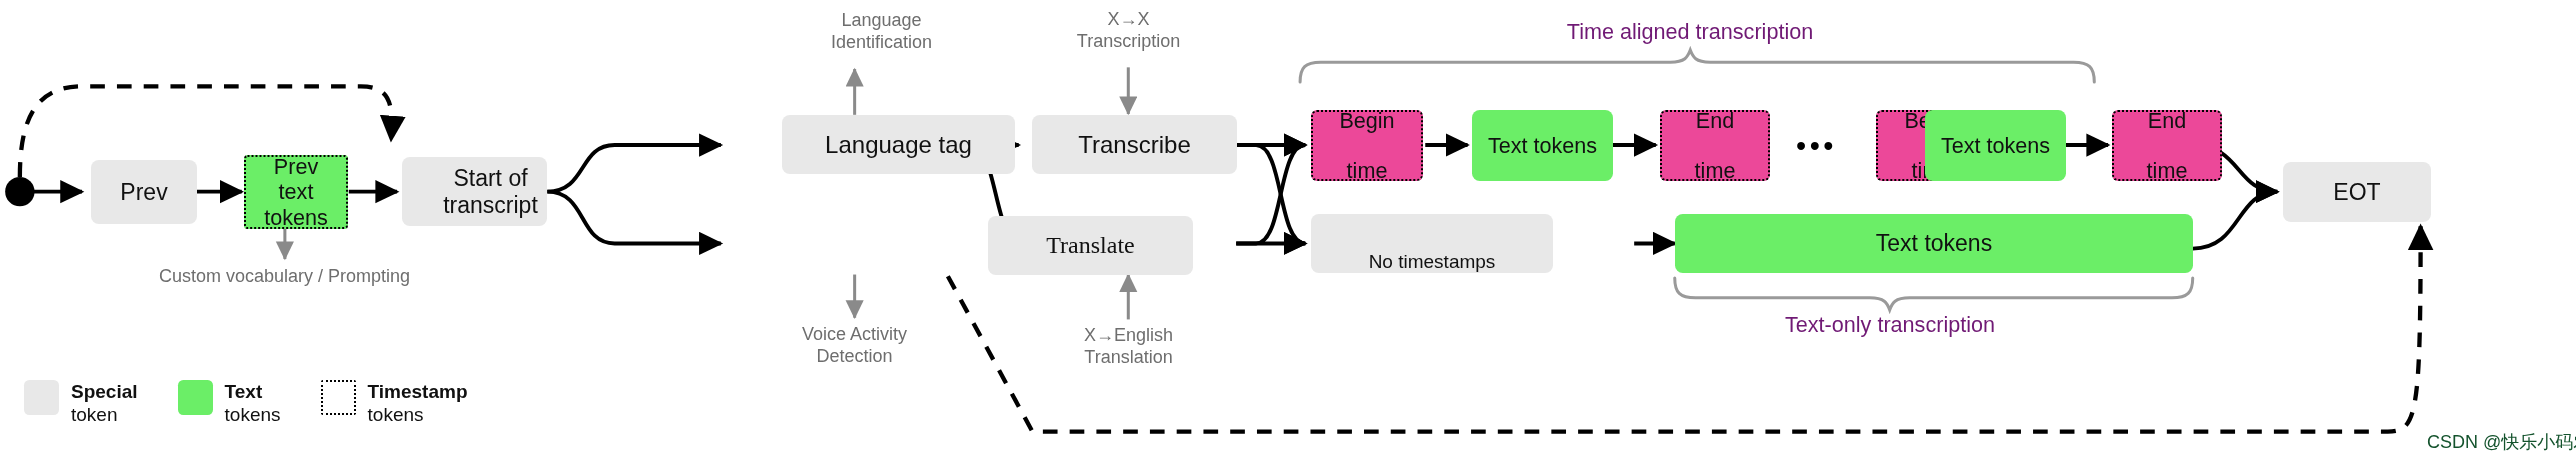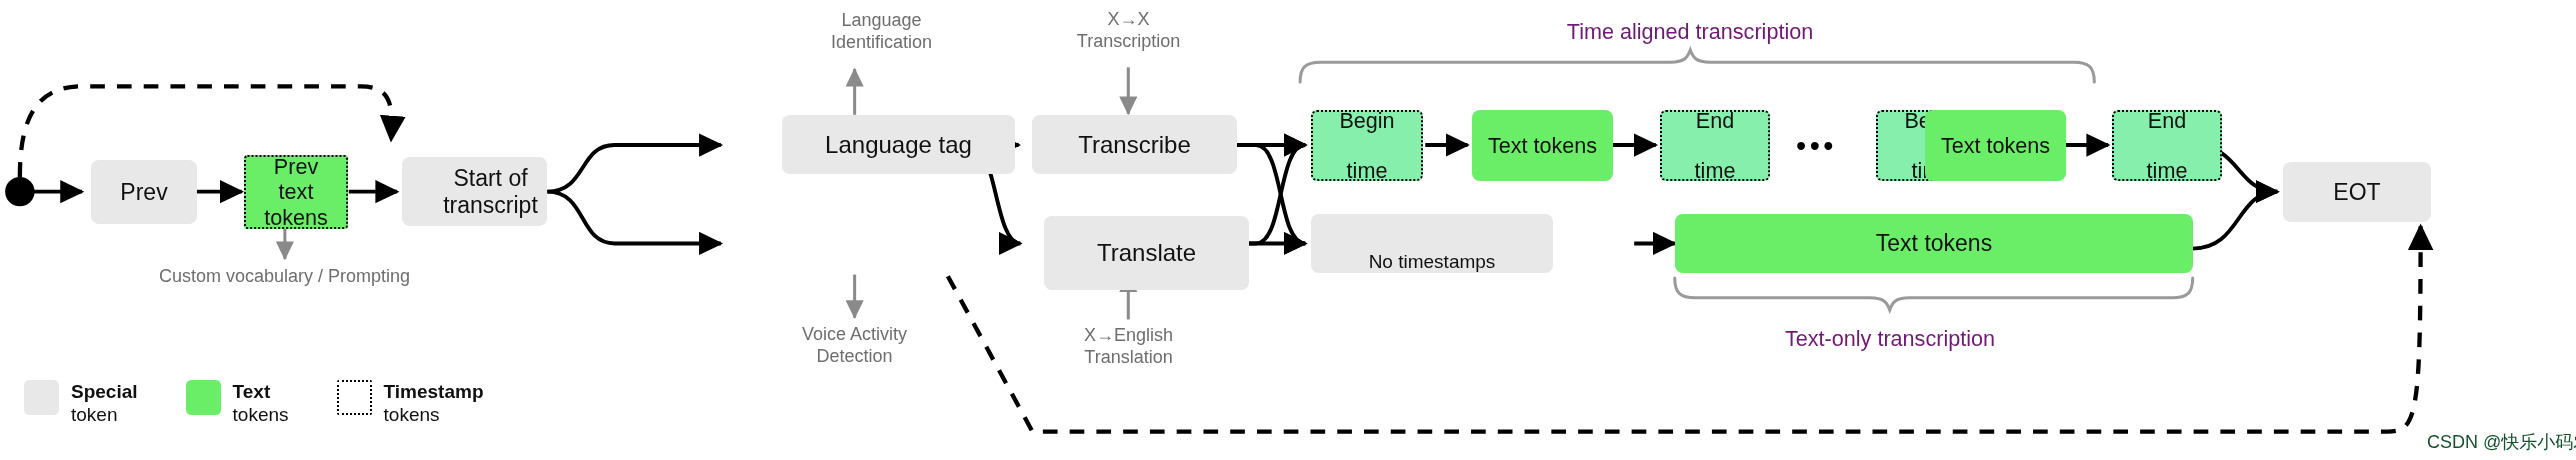--- a/index.html
+++ b/index.html
@@ -37,21 +37,21 @@
     line-height: 1.16;
     border-radius: 7.8px;
   }
   .node.special {
     background: #e8e8e8;
   }
   .node.text-tok {
     background: #6BEE67;
   }
   .node.ts {
-    background: #86efac;
+    background: #ec4899;
     border: 2.6px dotted #000000;
     border-radius: 6px;
     gap: 25px;
   }
   .node.prev-text {
     background: #6BEE67;
     border: 2.6px dotted #000000;
     border-radius: 3.5px;
   }
   .caption {
@@ -64,21 +64,20 @@
   .bracket-label {
     position: absolute;
     color: #701a75;
     text-align: center;
     font-size: 21.6px;
   }
   .legend {
     position: absolute;
     display: flex;
     align-items: flex-start;
-    gap: 8px;
   }
   .legend-item {
     display: flex;
     align-items: flex-start;
     margin-right: 40px;
   }
   .legend-swatch {
     width: 35px; height: 35px;
     border-radius: 5.2px;
     margin-right: 12px;
@@ -191,21 +190,21 @@
 
   <div class="node special" style="left:738px; top:115px; width:233px; height:59px; font-size:24px;margin-left:44px;">
     <span>Language tag</span>
   </div>
 
 
   <div class="node special" style="left:1032px; top:115px; width:205px; height:59px; font-size:24px;">
     <span>Transcribe</span>
   </div>
 
-  <div class="node special" style="left:1044px; top:216px; width:205px; height:74px; font-size:24px;">
+  <div class="node special" style="left:988px; top:216px; width:205px; height:59px; font-size:24px;font-family:Liberation Serif, serif;">
     <span>Translate</span>
   </div>
 
   <div class="node ts" style="left:1311px; top:110px; width:112px; height:71px; font-size:21.6px; flex-direction:column;">
     <span>Begin</span>
     <span>time</span>
   </div>
 
   <div class="node text-tok" style="left:1472px; top:110px; width:141px; height:71px; font-size:21.6px;">
     <span>Text tokens</span>
@@ -267,21 +266,21 @@
   </div>
 
   <div class="caption" style="left:155px; top:266px; width:259px;">
     <span>Custom vocabulary / Prompting</span>
   </div>
 
   <div class="bracket-label" style="left:1483px; top:19px; width:414px;">
     <span>Time aligned transcription</span>
   </div>
 
-  <div class="bracket-label" style="left:1683px; top:326px; width:414px;">
+  <div class="bracket-label" style="left:1683px; top:312px; width:414px;">
     <span>Text-only transcription</span>
   </div>
 
   <div class="legend" style="left:24px; top:380px;">
     <div class="legend-item">
       <div class="legend-swatch special"></div>
       <div class="legend-text">
         <b>Special</b>
         <span>token</span>
       </div>

